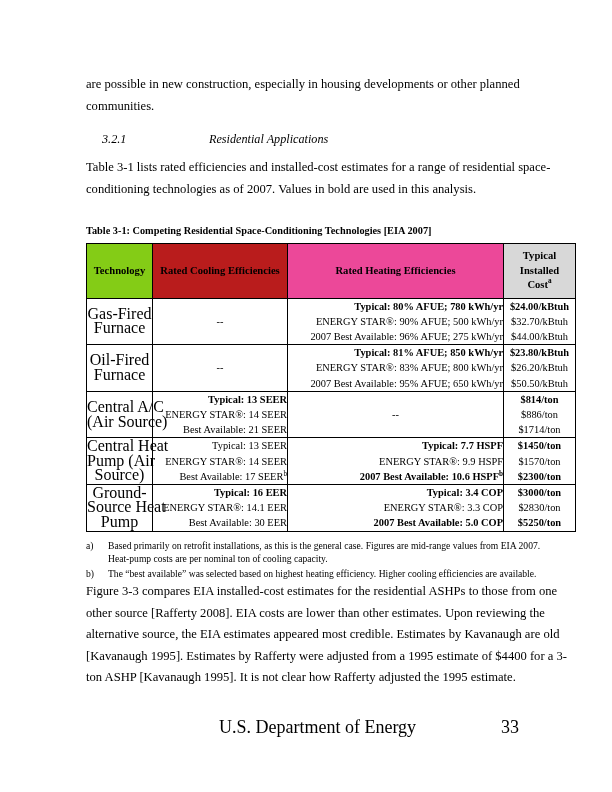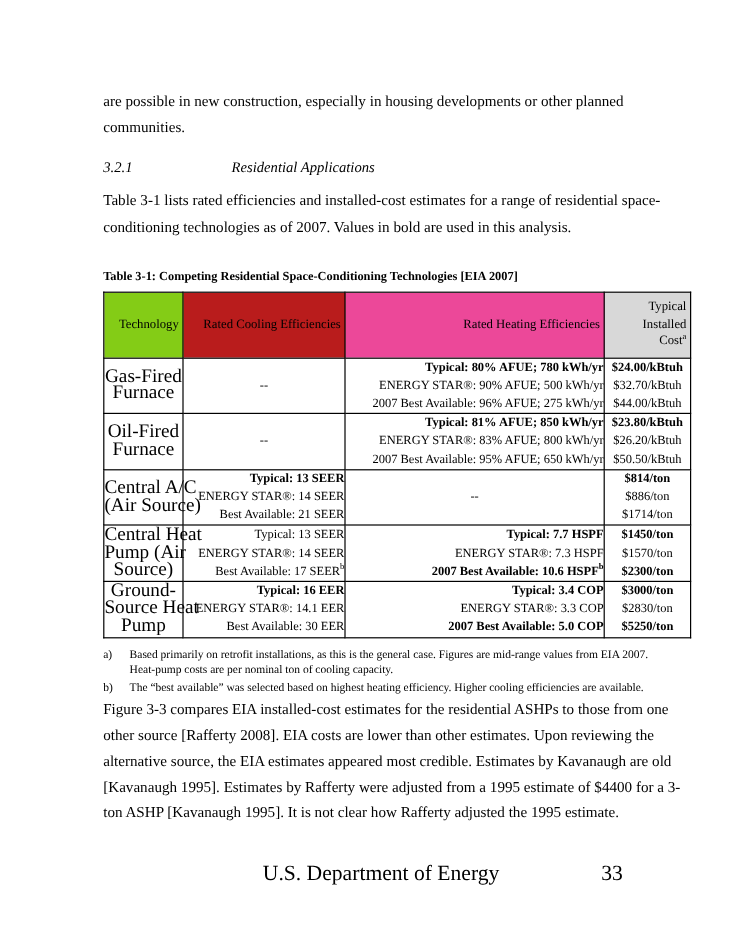--- a/index.html
+++ b/index.html
@@ -29,21 +29,21 @@
   }
 
   p.body-para {
     font-size: 12.6px;
     line-height: 21.5px;
     margin: 0 0 0 0;
     text-align: left;
   }
 
   .section-head {
-    margin: 14px 0 9px 0;
+    margin: 14px 0 9px 16px;
     font-size: 12.2px;
     font-style: italic;
     line-height: 17px;
     display: flex;
   }
   .section-num {
     width: 107px;
     flex: 0 0 107px;
   }
   .section-title { flex: 1; }
@@ -62,22 +62,22 @@
     table-layout: fixed;
     font-size: 10.4px;
   }
   table.maintable td, table.maintable th {
     border: 1px solid #000000;
     padding: 0;
     vertical-align: middle;
   }
   table.maintable thead th {
     background: #d8d8d8;
-    font-weight: normal;
-    text-align: right;
+    font-weight: bold;
+    text-align: center;
     font-size: 10.6px;
     line-height: 14.5px;
     padding: 5px 3px 5px 3px;
   }
   .col-tech  { width: 66px; }
   .col-cool  { width: 135px; }
   .col-heat  { width: 216px; }
   .col-cost  { width: 72px; }
 
   td.tech-cell {
@@ -241,21 +241,21 @@
               <span class="ln">Pump (Air</span>
               <span class="ln">Source)</span>
             </td>
             <td class="eff-cell">
               <span class="ln">Typical:  13 SEER</span>
               <span class="ln">ENERGY STAR®:  14 SEER</span>
               <span class="ln">Best Available:  17 SEER<sup>b</sup></span>
             </td>
             <td class="eff-cell">
               <span class="ln b">Typical:  7.7 HSPF</span>
-              <span class="ln">ENERGY STAR®:  7.3 HSPF</span>
+              <span class="ln">ENERGY STAR®:  9.9 HSPF</span>
               <span class="ln b">2007 Best Available:  10.6 HSPF<sup>b</sup></span>
             </td>
             <td class="cost-cell">
               <span class="ln b">$1450/ton</span>
               <span class="ln">$1570/ton</span>
               <span class="ln b">$2300/ton</span>
             </td>
           </tr>
           <tr>
             <td class="tech-cell">

